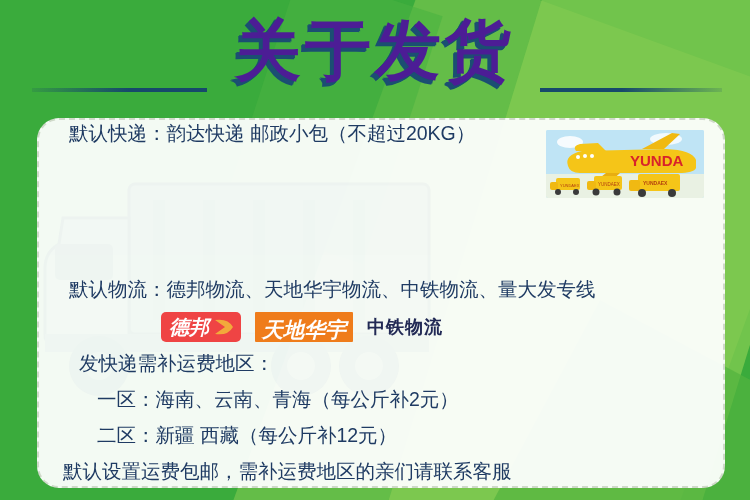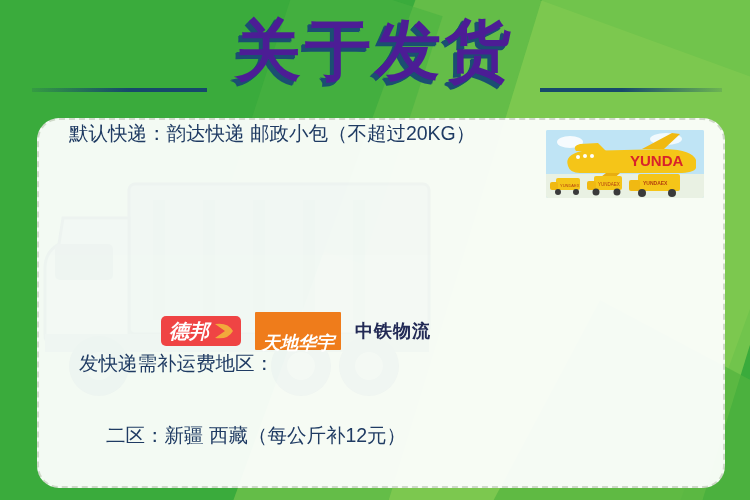--- a/index.html
+++ b/index.html
@@ -117,21 +117,21 @@
     color: #1f3b63;
     font-size: 19.5px;
     white-space: nowrap;
   }
 
   .row-1  { position: absolute; left: 30px;  top: 0; }
   .row-2  { position: absolute; left: 30px;  top: 88px; }
   .row-3  { position: absolute; left: 30px;  top: 156px; }
   .row-4  { position: absolute; left: 40px;  top: 230px; }
   .row-5  { position: absolute; left: 58px;  top: 266px; }
-  .row-6  { position: absolute; left: 58px;  top: 302px; margin-left: 9px; }
+  .row-6  { position: absolute; left: 58px;  top: 302px; }
   .row-7  { position: absolute; left: 24px;  top: 338px; }
 
   
   .yunda {
     position: absolute;
     left: 507px; top: 10px;
     width: 158px; height: 68px;
     border-radius: 2px;
     overflow: hidden;
     background: linear-gradient(#bfe4f5 0%, #d9eef8 55%, #eef6e9 100%);
@@ -161,24 +161,24 @@
     letter-spacing: 0px;
     line-height: 22px;
   }
   .logo-deppon .arrow {
     margin-left: 3px;
     width: 24px; height: 22px;
   }
   .logo-tianditianyu {
     background: #ef7c1b;
     color: #fff;
-    font-size: 18px;
+    font-size: 21px;
     font-weight: bold;
     font-style: italic;
-    padding: 19px 7px;
+    padding: 6px 7px;
     height: 30px;
     line-height: 24px;
     border-radius: 1px;
     letter-spacing: 0px;
   }
   .logo-zhongtie {
     color: #222a55;
     font-size: 18px;
     font-weight: bold;
     letter-spacing: 1px;
@@ -259,22 +259,25 @@
           <rect x="83" y="50" width="11" height="11" rx="2" fill="#f0b912"></rect>
           <circle cx="96" cy="63" r="4" fill="#3a3a3a"></circle>
             <circle cx="126" cy="63" r="4" fill="#3a3a3a"></circle>
           <text x="97" y="55" font-family="'Liberation Sans',sans-serif" font-size="5" font-weight="bold" fill="#b3410f">YUNDAEX</text>
         </g>
       </svg>
     </div>
 
     <div class="lines">
       <div class="line row-1">默认快递：韵达快递  邮政小包（不超过20KG）</div>
+      <div class="line row-3">默认物流：德邦物流、天地华宇物流、中铁物流、量大发专线</div>
       <div class="line row-4">发快递需补运费地区：</div>
+      <div class="line row-5">一区：海南、云南、青海（每公斤补2元）</div>
       <div class="line row-6">二区：新疆 西藏（每公斤补12元）</div>
+      <div class="line row-7">默认设置运费包邮，需补运费地区的亲们请联系客服</div>
     </div>
 
     <div class="logos">
       <div class="logo-deppon">
         <span class="txt">德邦</span>
         <svg class="arrow" viewBox="0 0 24 22">
           <path d="M3 4 Q16 2 21 11 Q16 20 3 18 L13 11 Z" fill="#f2a93b"></path>
         </svg>
       </div>
       <div class="logo-tianditianyu">天地华宇</div>

